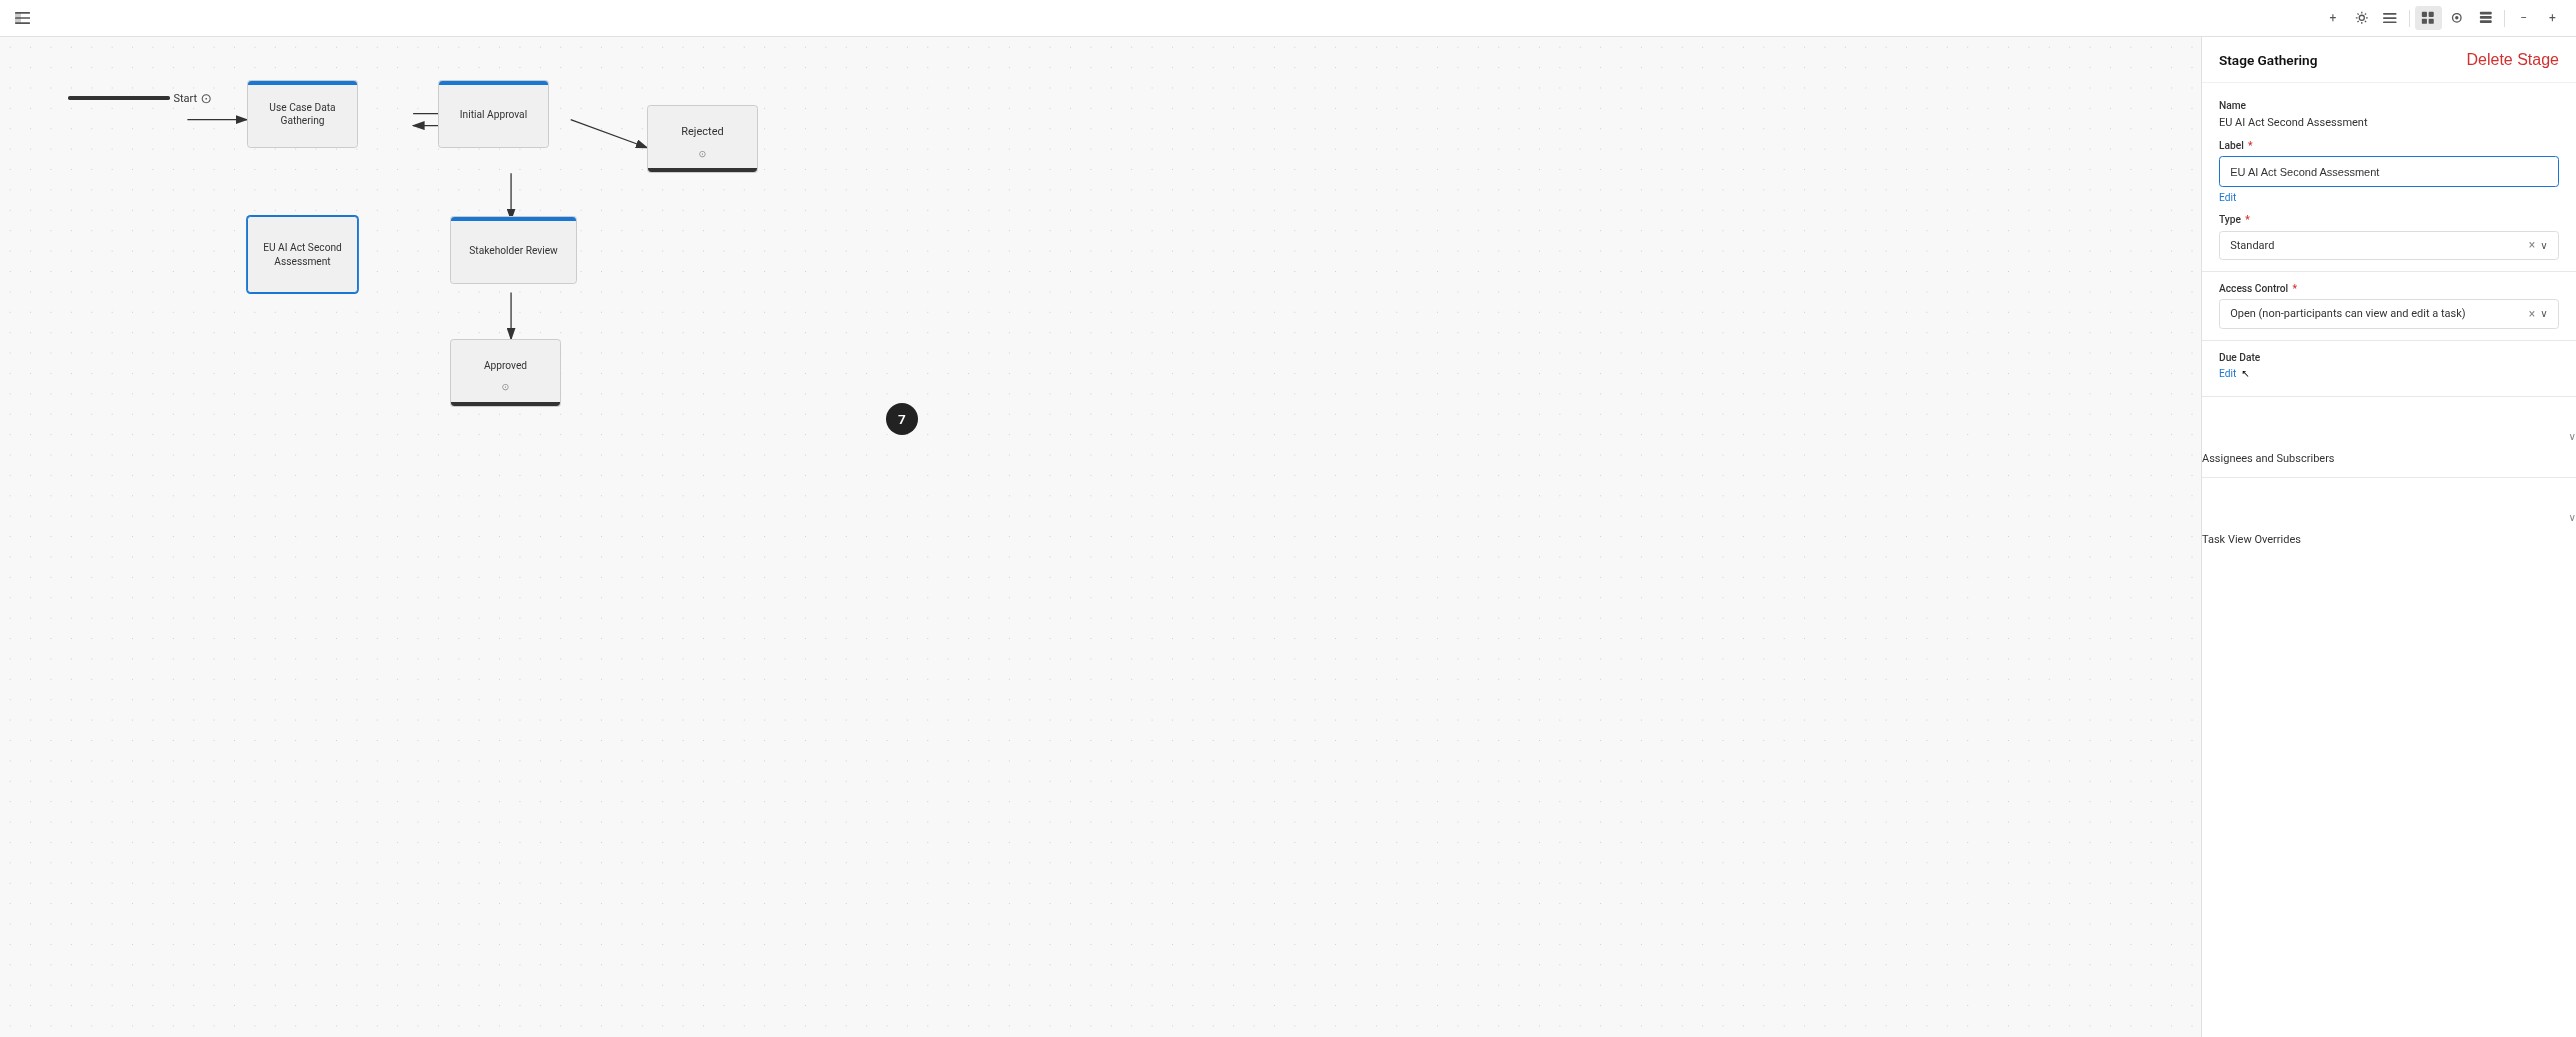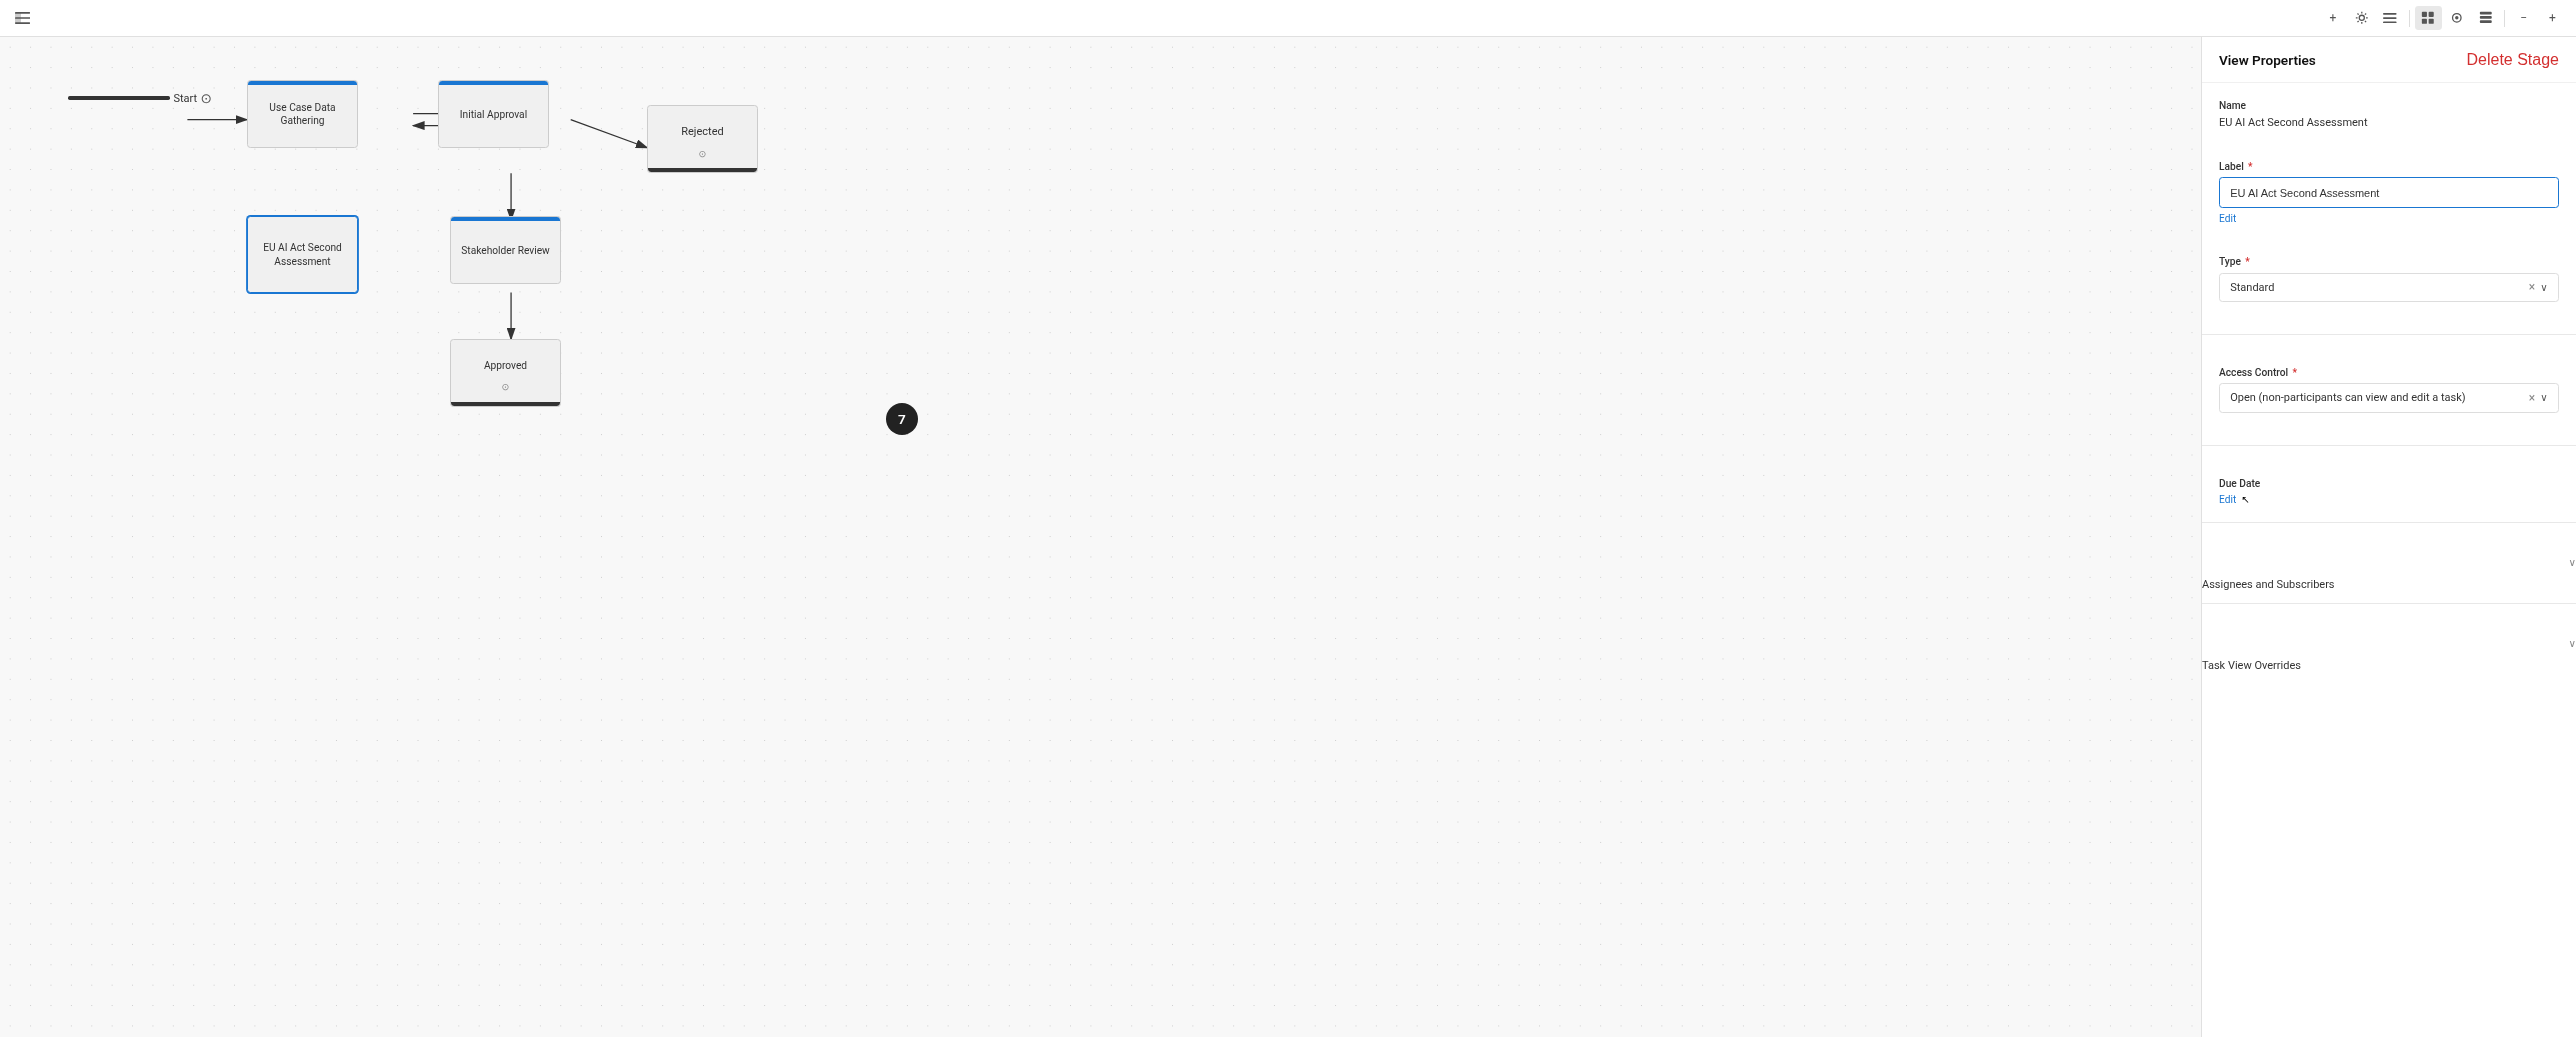--- a/index.html
+++ b/index.html
@@ -176,21 +176,21 @@
       color: #d32f2f;
       font-size: 16px;
       cursor: pointer;
       background: none;
       border: none;
     }
     .panel-body {
       padding: 17px;
       display: flex;
       flex-direction: column;
-      gap: 32px;
+      gap: 11px;
     }
     .field-group {
       display: flex;
       flex-direction: column;
       gap: 5.1px;
     }
     .field-label {
       font-size: 10.2px;
       font-weight: 500;
       color: #333;
@@ -404,38 +404,38 @@
 
     <div class="stage-node has-bottom-bar" style="left: 647px; top: 68px; width: 111px; height: 68px;">
       <div style="padding: 6.8px; font-size: 11px; text-align: center;">Rejected</div>
       <div class="node-icon">⊙</div>
     </div>
 
     <div class="stage-node selected" style="left: 247px; top: 179px; width: 111px; height: 77px;">
       <div style="padding: 6.8px; font-size: 10.2px; line-height: 1.3; text-align: center;">EU AI Act Second Assessment</div>
     </div>
 
-    <div class="stage-node has-top-bar" style="left: 450px; top: 179px; width: 111px; height: 68px;">
+    <div class="stage-node has-top-bar" style="left: 450px; top: 179px; width: 127px; height: 68px;">
       <div style="padding: 6.8px; font-size: 10.2px; text-align: center;">Stakeholder Review</div>
     </div>
 
     <div class="stage-node has-bottom-bar" style="left: 450px; top: 302px; width: 111px; height: 68px;">
       <div style="padding: 6.8px; font-size: 10.2px; text-align: center;">Approved</div>
       <div class="node-icon">⊙</div>
     </div>
 
     <div class="step-badge" style="left: 886px; top: 366px;">
       <span>7</span>
     </div>
 
   </div>
 
   <div class="properties-panel">
     <div class="panel-header">
-      <span class="panel-title">View Properties</span>
+      <span class="panel-title">Stage Gathering</span>
       <button class="delete-stage-btn">Delete Stage</button>
     </div>
 
     <div class="panel-body">
 
       <div class="field-group">
         <div class="field-label">Name</div>
         <div class="field-value">EU AI Act Second Assessment</div>
       </div>
 

